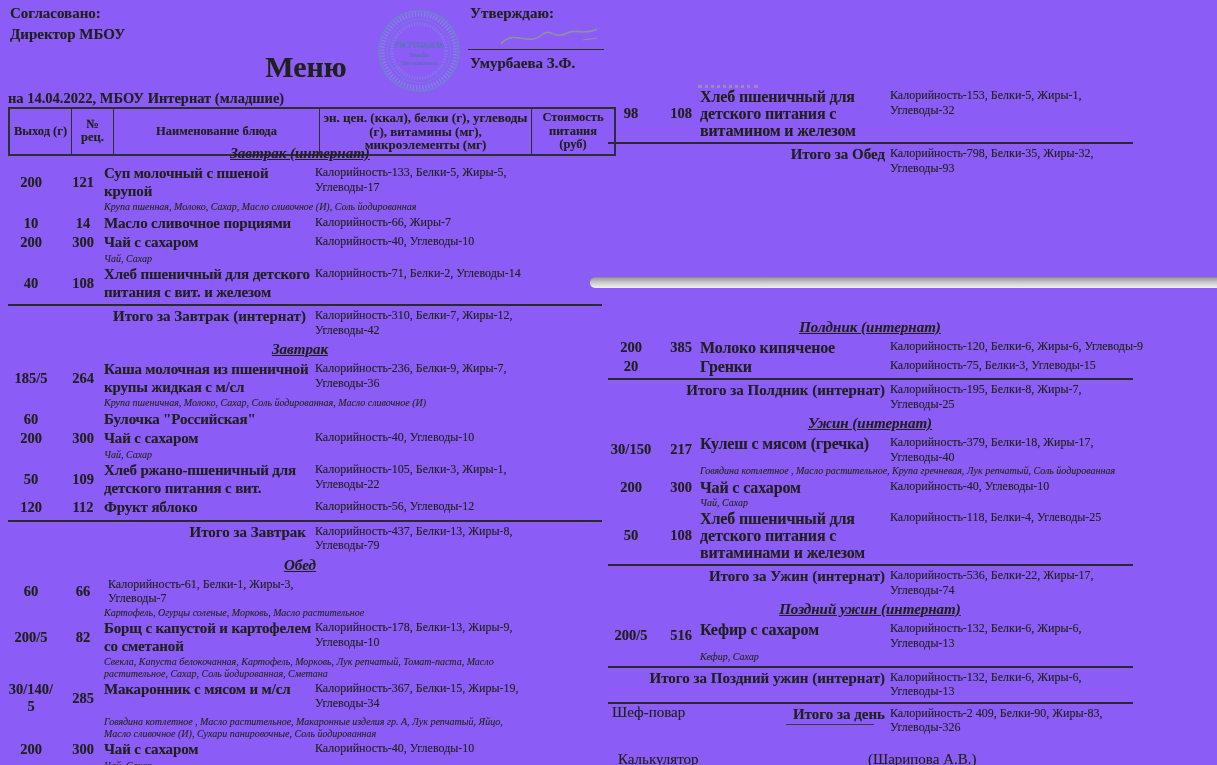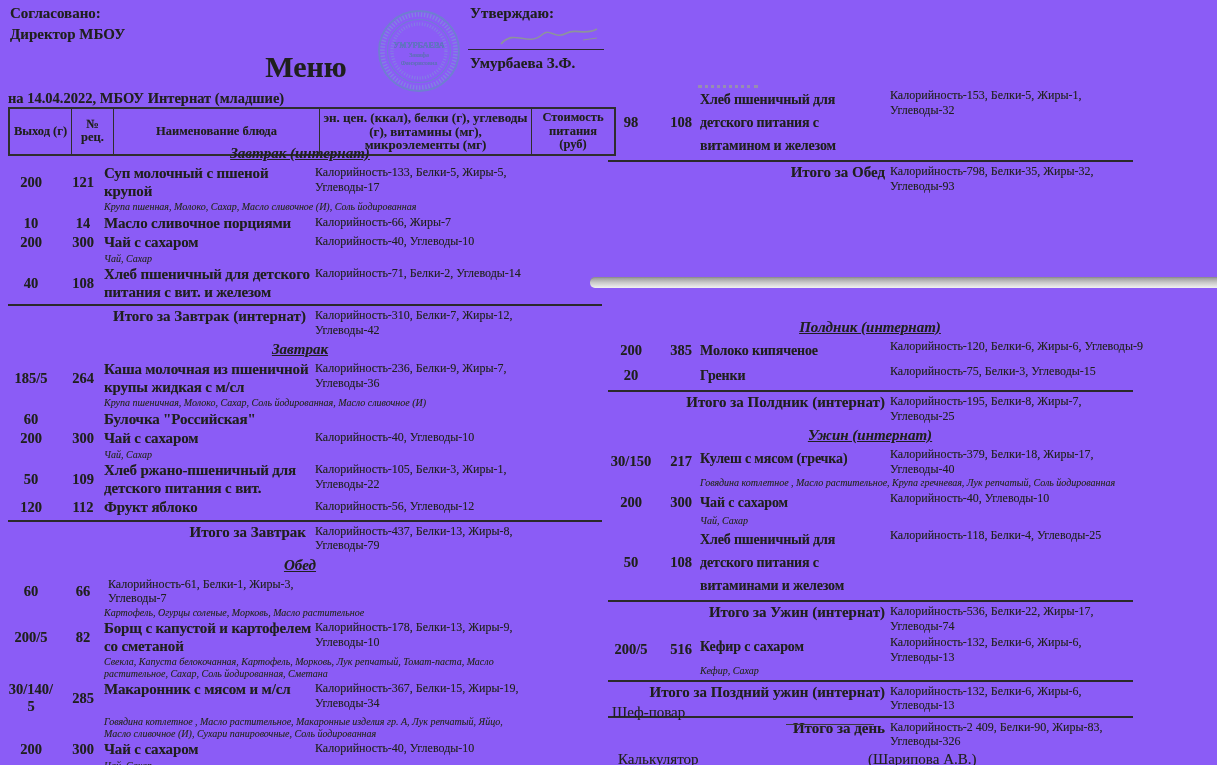--- a/index.html
+++ b/index.html
@@ -41,21 +41,21 @@
   .c.ingr{grid-column:3/5;font-style:italic;font-size:10px;line-height:11.5px;color:#262626;padding-top:1px;}
   .total-sep{width:594px;margin-left:8px;border-top:2px solid #2a2a2a;margin-top:2px;margin-bottom:1px;}
   .row.total{grid-template-columns:311px 213px;}
   .c.tlabel{font-weight:bold;font-size:15px;text-align:right;padding-right:5px;white-space:nowrap;overflow:hidden;font-family:Liberation Serif, serif;}
 
   
   #right-page{position:absolute;left:600px;top:0;width:617px;height:765px;}
   #clipped-fragment{left:98px;top:85px;width:60px;border-top:3px dotted #9a9aa0;opacity:.8;}
   #right-top{left:0;top:87px;width:617px;}
   .rrow{display:grid;grid-template-columns:62px 38px 190px 255px;align-items:start;padding:1px 0;}
-  .rrow .c.name{font-size:14px;line-height:23px;}
+  .rrow .c.name{font-size:16px;line-height:17px;}
   .rrow .c.nutr{font-size:12px;line-height:14.5px;padding-left:0;}
   .rrow .c.ingr{grid-column:3/5;}
   .rrow.total{grid-template-columns:290px 255px;}
   .rrow .c.tlabel{font-size:15px;}
   .rsep{width:525px;margin-left:8px;border-top:2px solid #2a2a2a;margin-top:2px;margin-bottom:1px;}
   #page-divider{left:-10px;top:277px;width:627px;height:10px;border-radius:5px 0 0 5px;
      background:linear-gradient(180deg,#9d9d9d 0%,#c9c9c9 45%,#f1f1f1 100%);
      border-top:1px solid #8f8f8f;}
   #right-bottom{left:0;top:316px;width:617px;}
   #footer-chef{left:12px;top:704px;font-size:15px;}
@@ -275,20 +275,21 @@
         <div class="c rec">108</div>
         <div class="c name">Хлеб пшеничный для детского питания с витаминами и железом</div>
         <div class="c nutr">Калорийность-118, Белки-4, Углеводы-25</div>
       </div>
       <div class="rsep"></div>
       <div class="rrow total">
         <div class="c tlabel">Итого за Ужин (интернат)</div>
         <div class="c nutr">Калорийность-536, Белки-22, Жиры-17, Углеводы-74</div>
       </div>
 
+      <div class="sec-heading" style="width:540px;">Поздний ужин (интернат)</div>
       <div class="rrow">
         <div class="c out">200/5</div>
         <div class="c rec">516</div>
         <div class="c name">Кефир с сахаром</div>
         <div class="c nutr">Калорийность-132, Белки-6, Жиры-6, Углеводы-13</div>
         <div class="c ingr">Кефир, Сахар</div>
       </div>
       <div class="rsep"></div>
       <div class="rrow total">
         <div class="c tlabel">Итого за Поздний ужин (интернат)</div>

